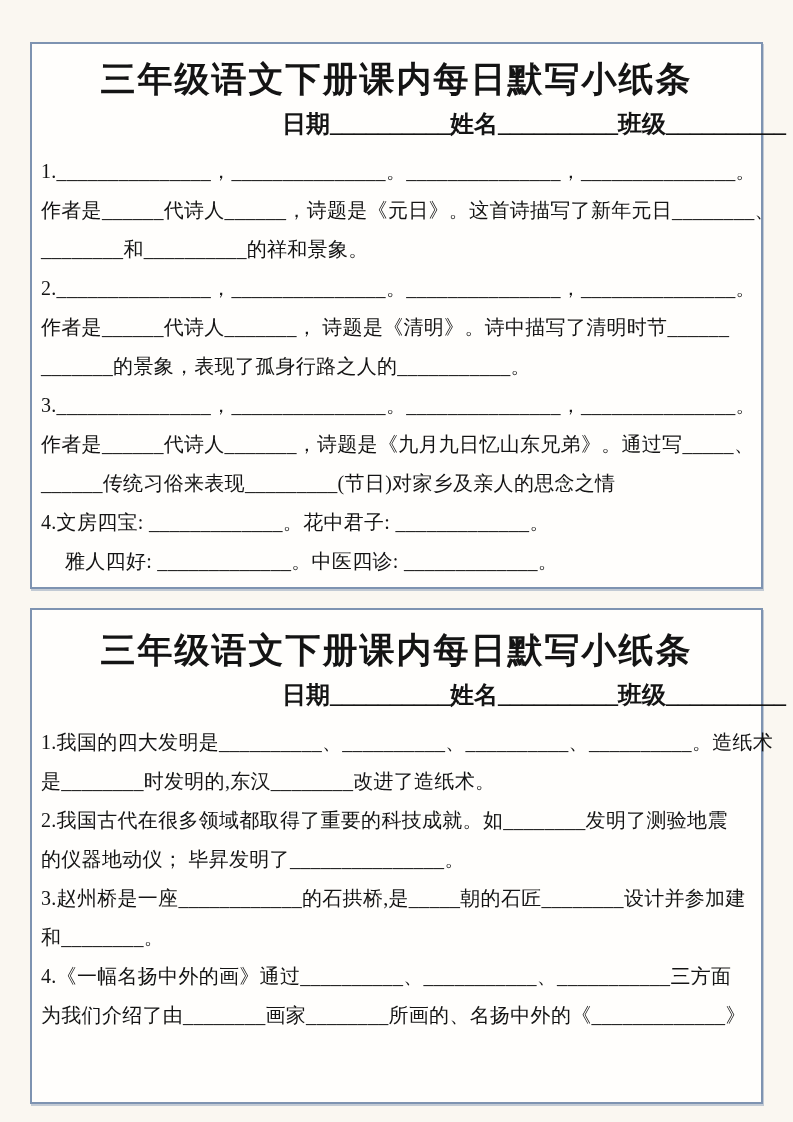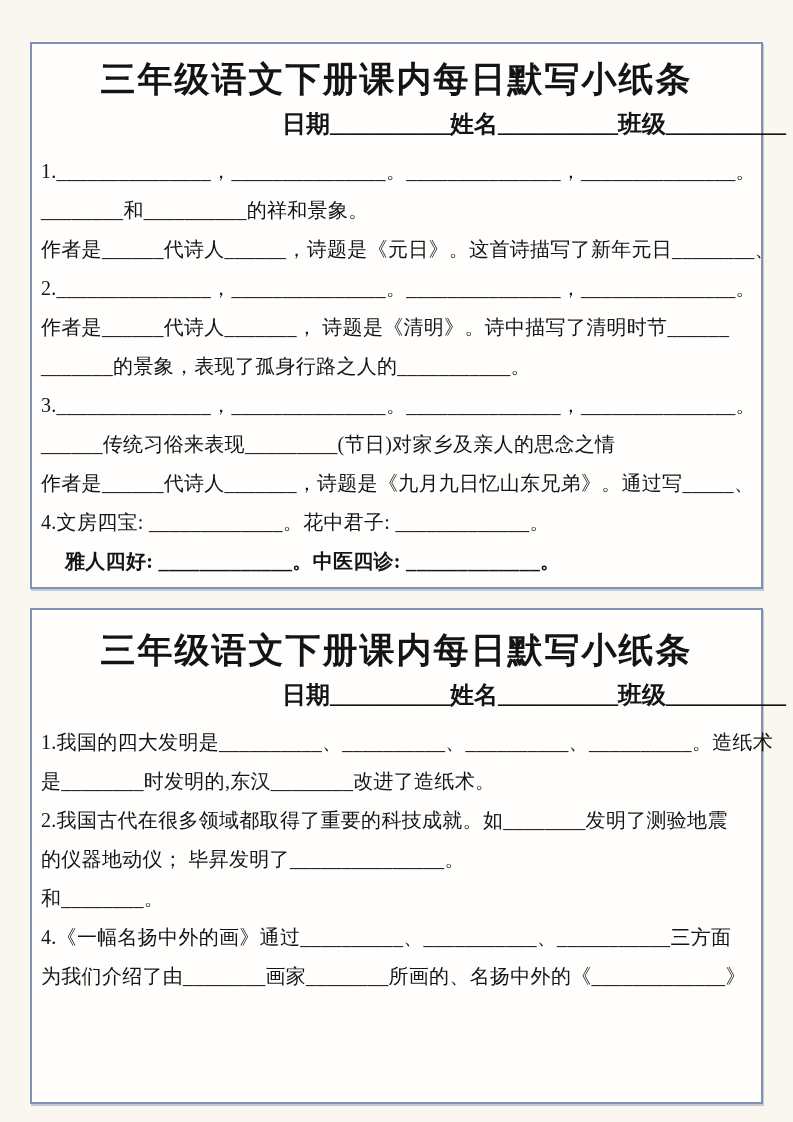--- a/index.html
+++ b/index.html
@@ -37,52 +37,53 @@
     font-weight: bold;
     white-space: nowrap;
   }
   .lines { margin-top: 14px; }
   .line {
     font-size: 20px;
     line-height: 39px;
     white-space: nowrap;
     letter-spacing: 0.3px;
   }
-  .indent { padding-left: 24px; font-weight: bold; }
+  .indent { padding-left: 24px; }
 </style>
 </head>
 <body>
 
 <div class="page">
 
   <div class="sheet sheet1">
     <div class="sheet-title">三年级语文下册课内每日默写小纸条</div>
     <div class="sheet-header">日期__________姓名__________班级__________</div>
     <div class="lines">
       <div class="line">1._______________，_______________。_______________，_______________。</div>
+      <div class="line">作者是______代诗人______，诗题是《元日》。这首诗描写了新年元日________、</div>
       <div class="line">________和__________的祥和景象。</div>
-      <div class="line">作者是______代诗人______，诗题是《元日》。这首诗描写了新年元日________、</div>
       <div class="line">2._______________，_______________。_______________，_______________。</div>
       <div class="line">作者是______代诗人_______， 诗题是《清明》。诗中描写了清明时节______</div>
       <div class="line">_______的景象，表现了孤身行路之人的___________。</div>
       <div class="line">3._______________，_______________。_______________，_______________。</div>
+      <div class="line">作者是______代诗人_______，诗题是《九月九日忆山东兄弟》。通过写_____、</div>
       <div class="line">______传统习俗来表现_________(节日)对家乡及亲人的思念之情</div>
-      <div class="line">作者是______代诗人_______，诗题是《九月九日忆山东兄弟》。通过写_____、</div>
       <div class="line">4.文房四宝: _____________。花中君子: _____________。</div>
       <div class="line indent">雅人四好: _____________。中医四诊: _____________。</div>
     </div>
   </div>
 
   <div class="sheet sheet2">
     <div class="sheet-title">三年级语文下册课内每日默写小纸条</div>
     <div class="sheet-header">日期__________姓名__________班级__________</div>
     <div class="lines">
       <div class="line">1.我国的四大发明是__________、__________、__________、__________。造纸术</div>
       <div class="line">是________时发明的,东汉________改进了造纸术。</div>
       <div class="line">2.我国古代在很多领域都取得了重要的科技成就。如________发明了测验地震</div>
       <div class="line">的仪器地动仪；  毕昇发明了_______________。</div>
+      <div class="line">3.赵州桥是一座____________的石拱桥,是_____朝的石匠________设计并参加建</div>
       <div class="line">和________。</div>
       <div class="line">4.《一幅名扬中外的画》通过__________、___________、___________三方面</div>
       <div class="line">为我们介绍了由________画家________所画的、名扬中外的《_____________》</div>
     </div>
   </div>
 
 </div>
 
 </body></html>

